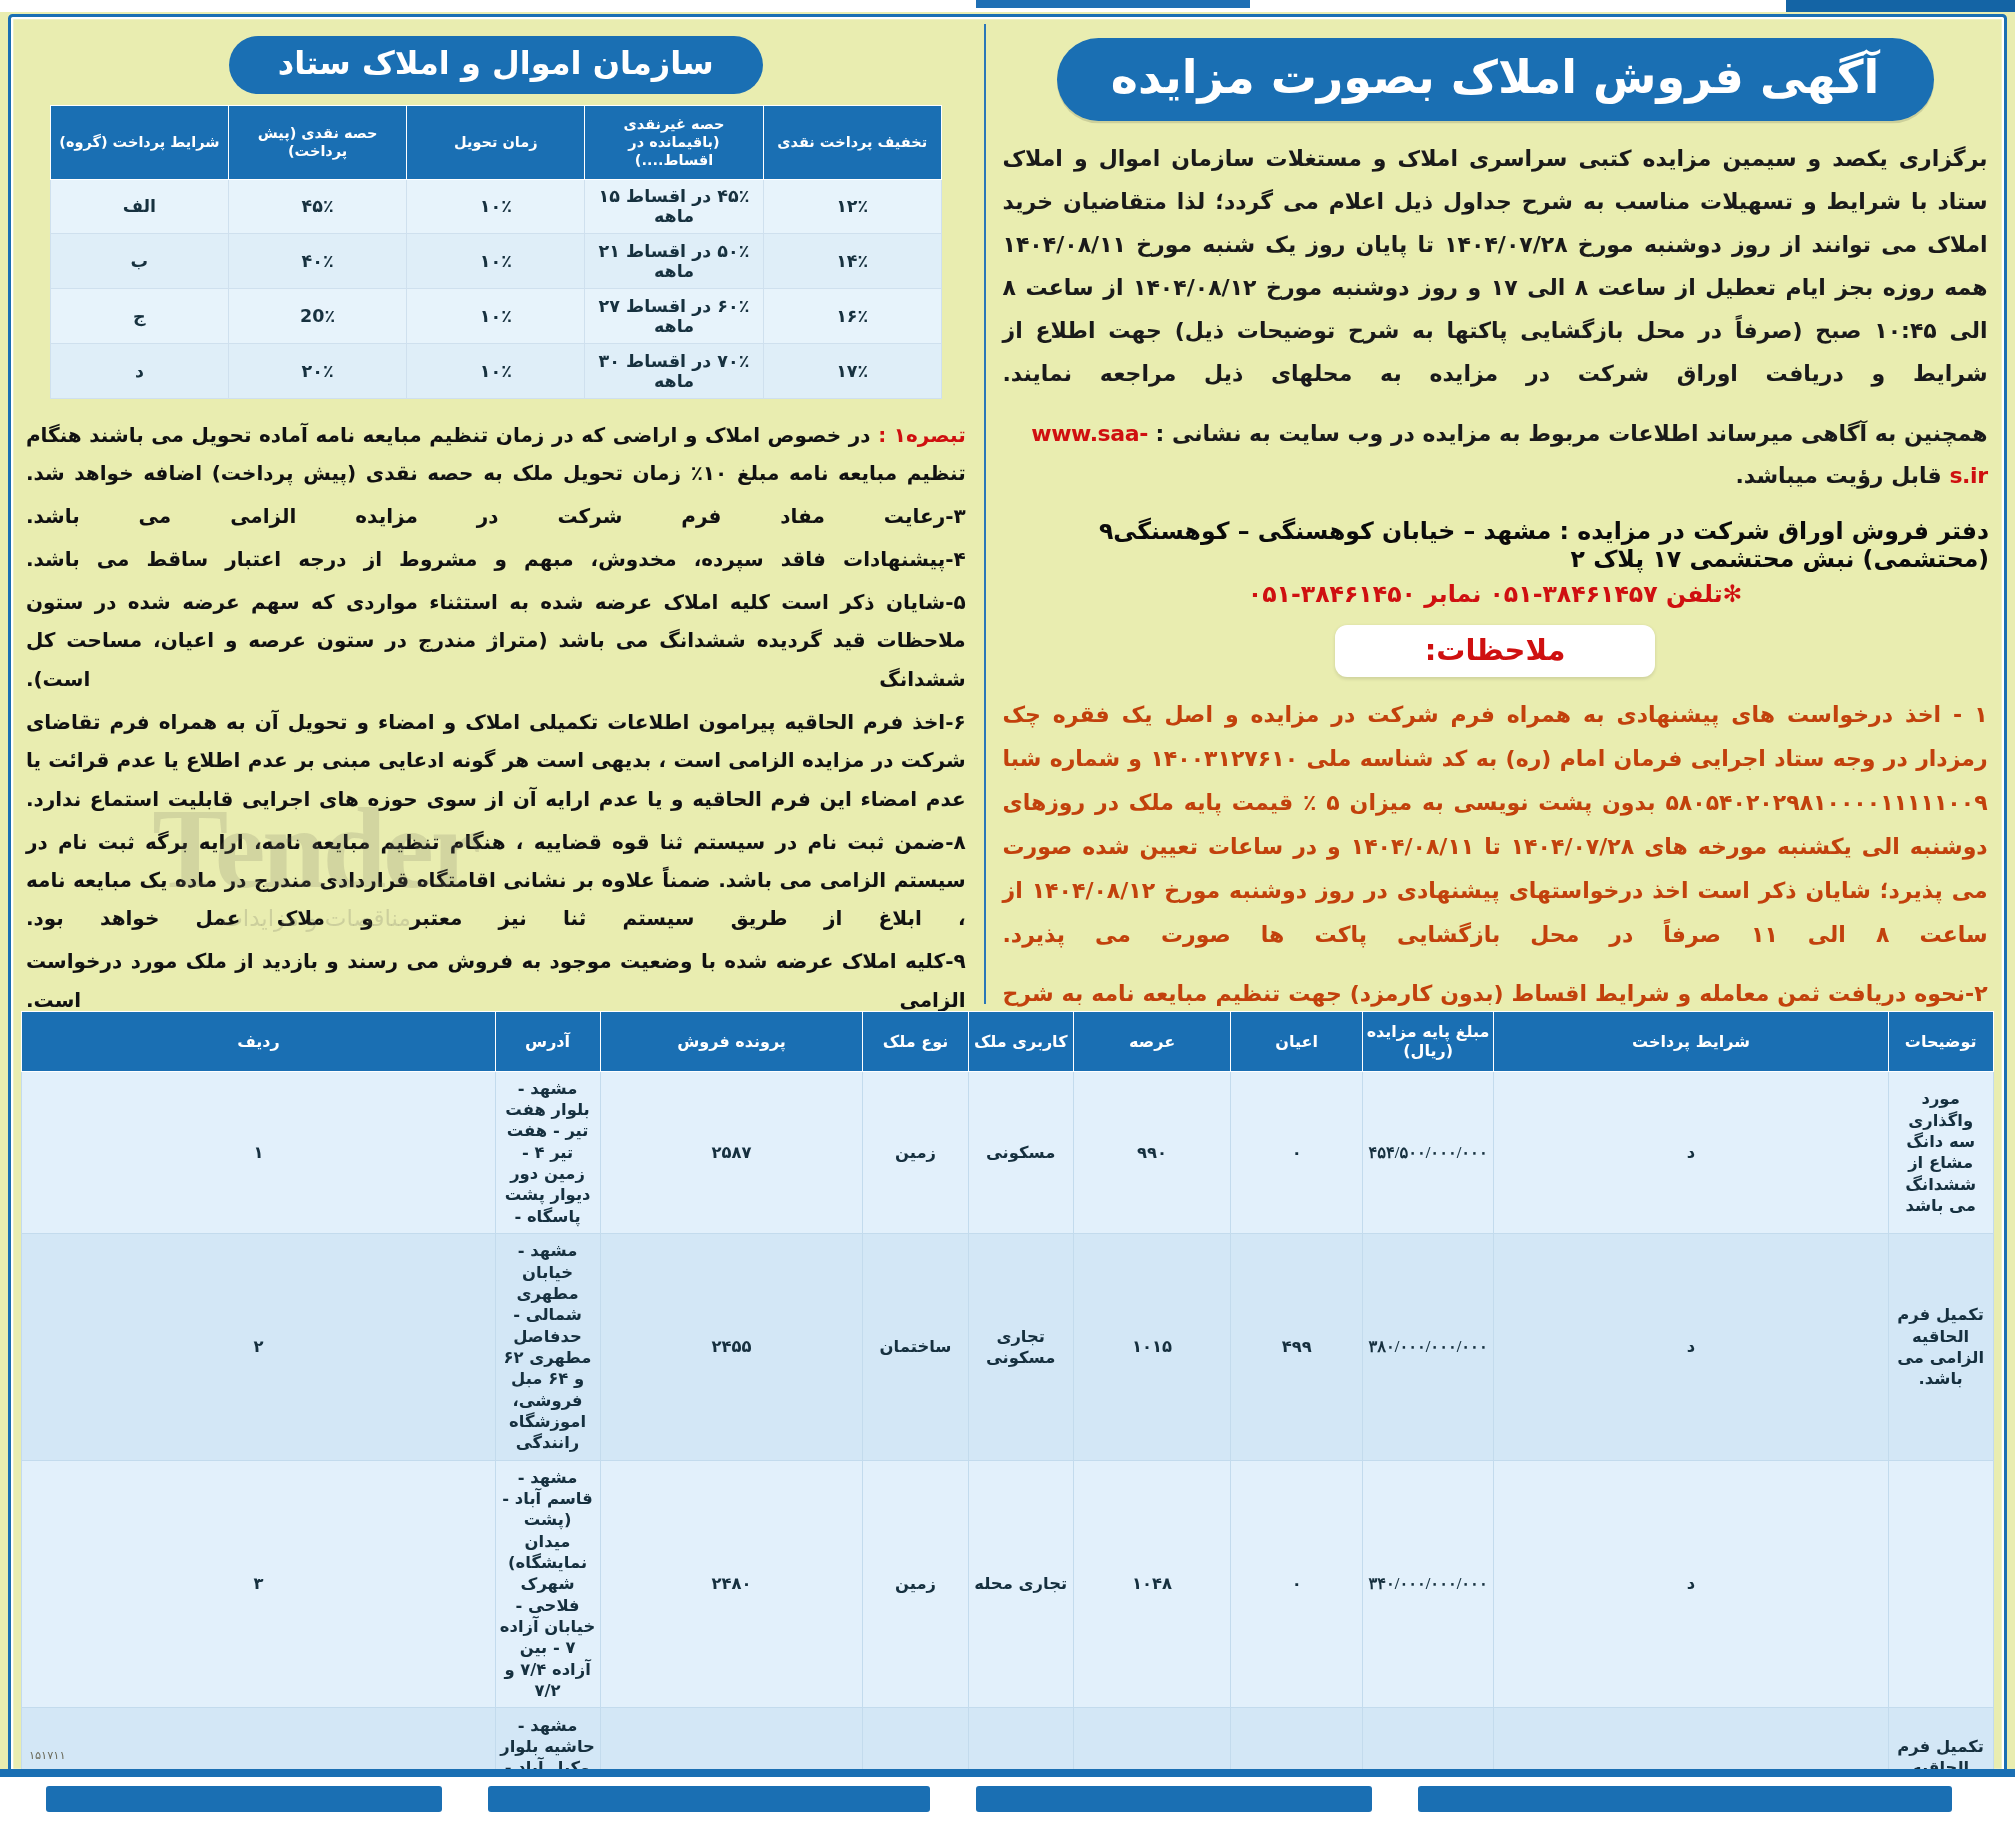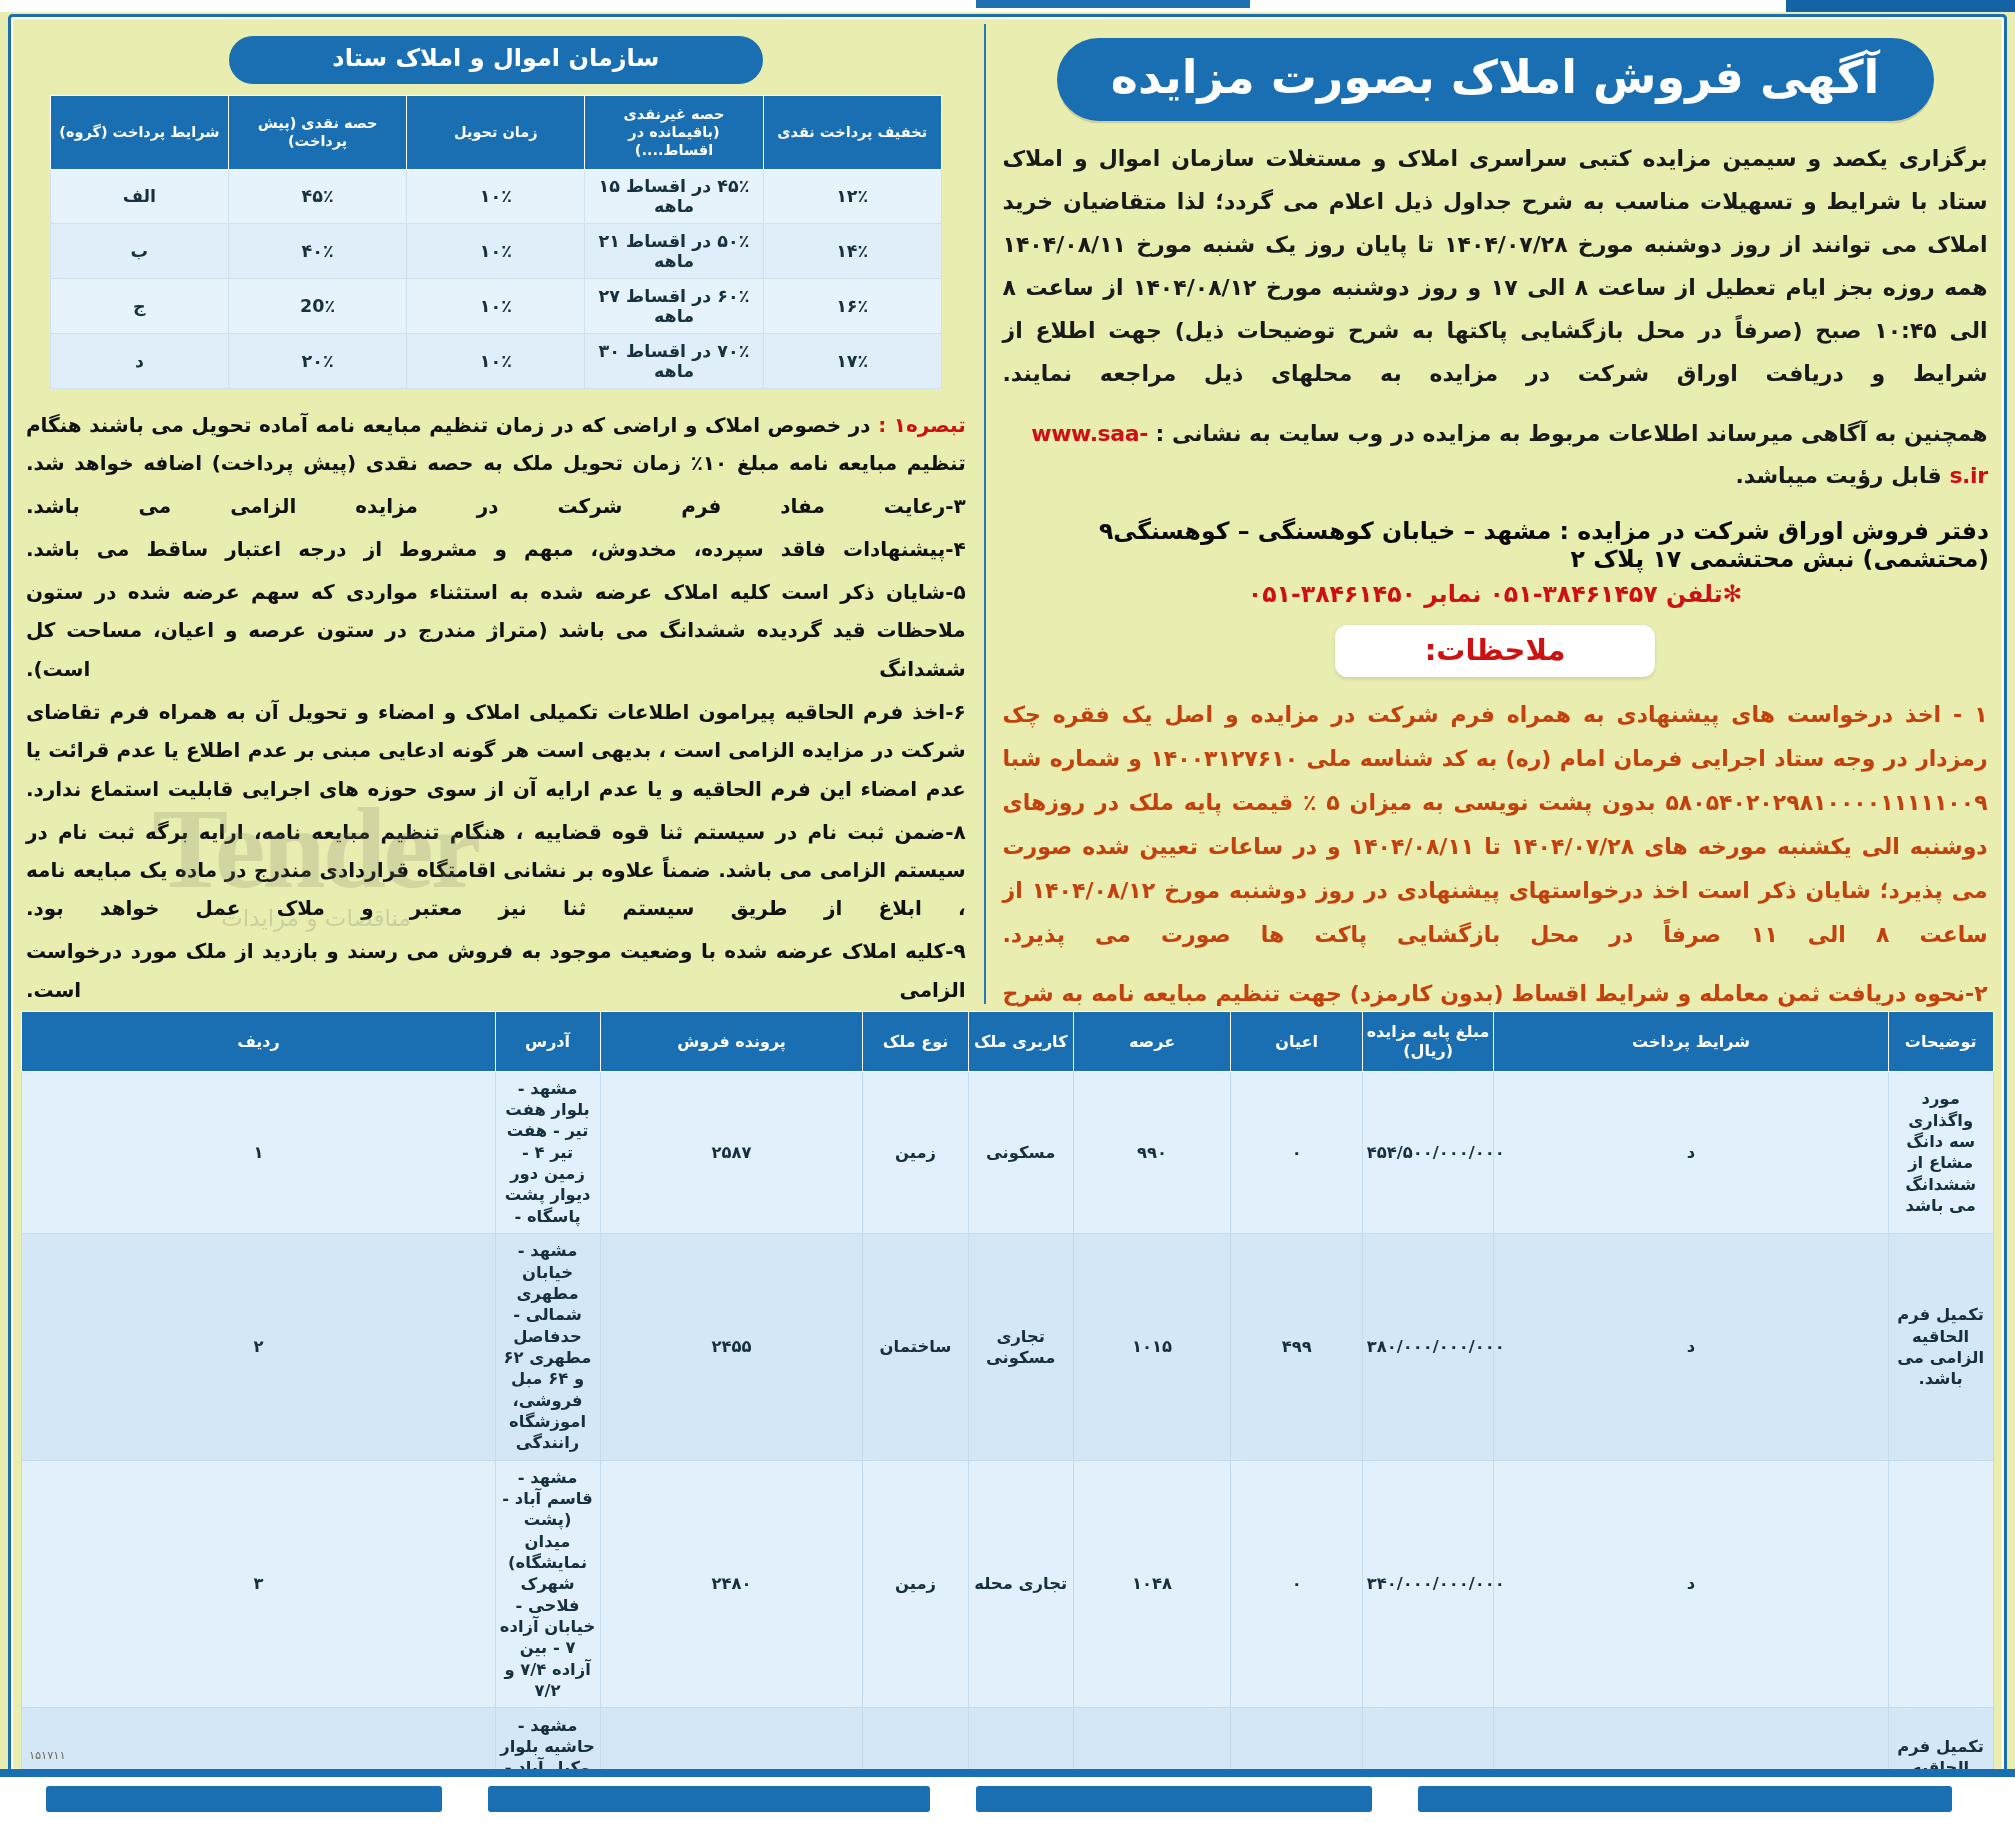--- a/index.html
+++ b/index.html
@@ -96,21 +96,21 @@
   .deadline-body {
     margin:9.1px 0 0 0; text-align:center;
     color:#cf1010; font-size:28px; font-weight:bold; letter-spacing:-0.4px;
   }
 
   
   .left-col { position:absolute; top:3px; left:6.1px; width:949px; bottom:0; }
   .org-badge {
     margin:12.2px auto 0 auto; width:534px;
     background:#1a6fb3; border-radius:38px; color:#fff;
-    text-align:center; font-size:24px; font-weight:bold;
+    text-align:center; font-size:32px; font-weight:bold;
     padding:7.6px 4.6px 12.2px 4.6px;
   }
   table.pay {
     margin:10.7px auto 0 auto; width:892px;
     border-collapse:collapse; table-layout:fixed;
     background:#dbeaf6;
   }
   table.pay th {
     background:#1a6fb3; color:#fff; font-size:14.5px; font-weight:bold;
     padding:9.1px 3px; border:0.8px solid #ffffff; line-height:1.25;
@@ -142,21 +142,21 @@
   }
   table.props td {
     font-size:16.4px; font-weight:bold; color:#16303f;
     text-align:center; padding:6.1px 3.8px; border:0.8px solid #c3dbed;
     line-height:1.3;
   }
   table.props tbody tr:nth-child(even) td { background:#d3e7f6; }
   table.props tbody tr:nth-child(odd) td  { background:#e2f0fb; }
   td.addr { text-align:center; font-size:16.4px; }
   td.desc { font-size:15.2px; line-height:1.45; }
-  td.num-amt { font-size:17px; letter-spacing:0px; direction:ltr; unicode-bidi:plaintext; }
+  td.num-amt { font-size:17px; letter-spacing:0px; direction:ltr; unicode-bidi:plaintext;font-family:Liberation Serif, serif; }
 
   
   .wm {
     position:absolute; left:137px; top:762px;
     font-size:114px; font-weight:bold; color:rgba(120,120,100,.20);
     font-family:"Liberation Serif", serif; pointer-events:none; letter-spacing:-3px;
   }
   .wm2 {
     position:absolute; left:206px; top:884px;
     font-size:23px; color:rgba(120,120,100,.25); pointer-events:none;

